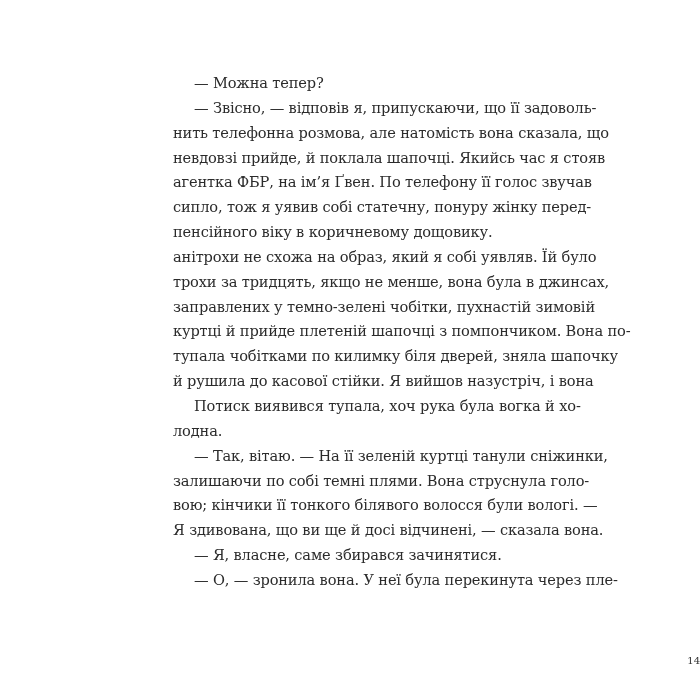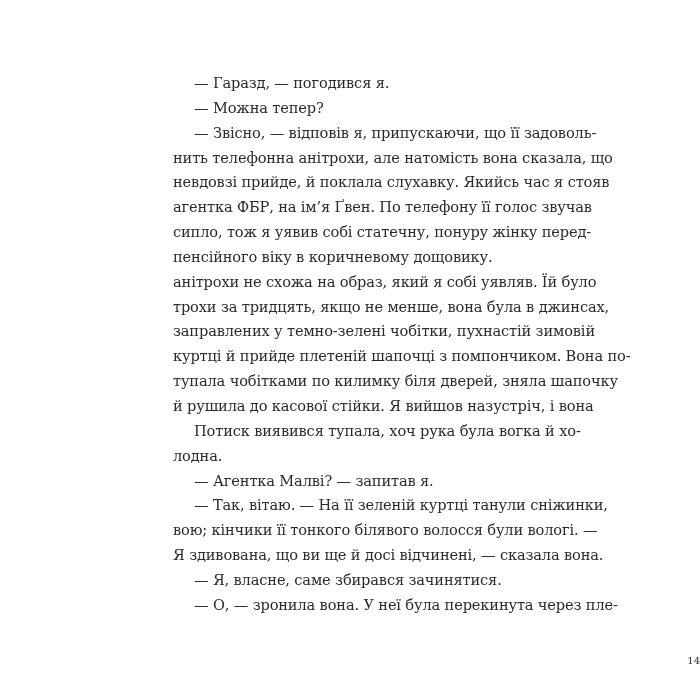--- a/index.html
+++ b/index.html
@@ -52,37 +52,36 @@
       font-family: "DejaVu Serif", "Liberation Serif", serif;
       font-size: 10px;
       color: #333333;
     }
   </style>
 </head>
 <body>
 
 <div class="page">
   <div class="text-block" id="text-block">
-      <span class="line indent last">— Гаразд, — погодився я.</span>
       <span class="line indent last">— Можна тепер?</span>
       <span class="line indent">— Звісно, — відповів я, припускаючи, що її задоволь-</span>
-      <span class="line">нить телефонна анітрохи, але натомість вона сказала, що</span>
-      <span class="line">невдовзі прийде, й поклала слухавку. Якийсь час я стояв</span>
+      <span class="line">нить телефонна розмова, але натомість вона сказала, що</span>
+      <span class="line">невдовзі прийде, й поклала шапочці. Якийсь час я стояв</span>
       <span class="line">агентка ФБР, на ім’я Ґвен. По телефону її голос звучав</span>
       <span class="line">сипло, тож я уявив собі статечну, понуру жінку перед-</span>
       <span class="line last">пенсійного віку в коричневому дощовику.</span>
       <span class="line">анітрохи не схожа на образ, який я собі уявляв. Їй було</span>
       <span class="line">трохи за тридцять, якщо не менше, вона була в джинсах,</span>
       <span class="line">заправлених у темно-зелені чобітки, пухнастій зимовій</span>
       <span class="line">куртці й прийде плетеній шапочці з помпончиком. Вона по-</span>
       <span class="line">тупала чобітками по килимку біля дверей, зняла шапочку</span>
       <span class="line">й рушила до касової стійки. Я вийшов назустріч, і вона</span>
       <span class="line indent">Потиск виявився тупала, хоч рука була вогка й хо-</span>
       <span class="line last">лодна.</span>
-      <span class="line indent last">— Агентка Малві? — запитав я.</span>
       <span class="line indent">— Так, вітаю. — На її зеленій куртці танули сніжинки,</span>
+      <span class="line">залишаючи по собі темні плями. Вона струснула голо-</span>
       <span class="line">вою; кінчики її тонкого білявого волосся були вологі. —</span>
       <span class="line">Я здивована, що ви ще й досі відчинені, — сказала вона.</span>
       <span class="line indent last">— Я, власне, саме збирався зачинятися.</span>
       <span class="line indent">— О, — зронила вона. У неї була перекинута через пле-</span>
     </div>
   <div class="page-number">14</div>
 </div>
 
 </body></html>

